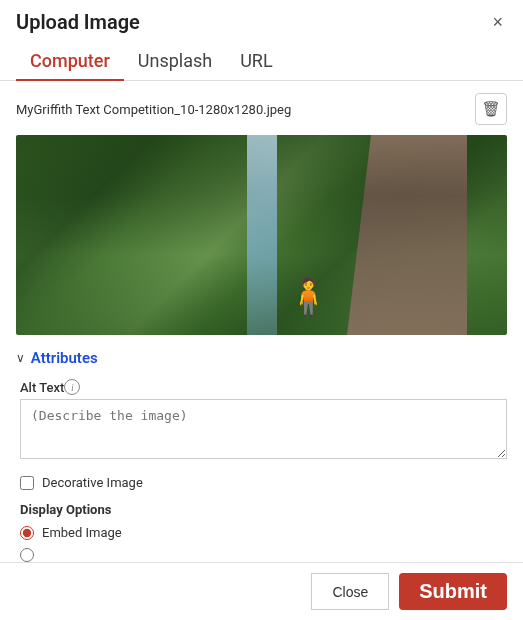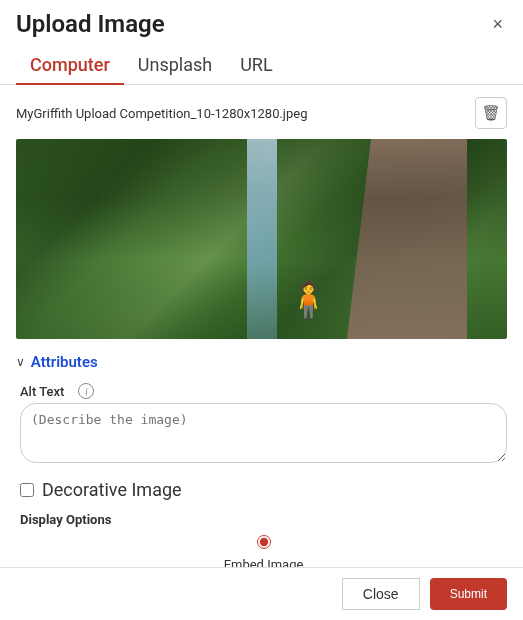--- a/index.html
+++ b/index.html
@@ -23,21 +23,21 @@
       box-shadow: 0 2px 20px rgba(0,0,0,0.2);
     }
     .modal-header {
       display: flex;
       align-items: center;
       justify-content: space-between;
       padding: 10px 16px 8px 16px;
       border-bottom: none;
     }
     .modal-title {
-      font-size: 24px;
+      font-size: 20px;
       font-weight: 600;
       color: #222;
     }
     .close-x {
       background: none;
       border: none;
       font-size: 18px;
       color: #555;
       cursor: pointer;
       line-height: 1;
@@ -168,77 +168,76 @@
       margin-bottom: 12px;
       padding-left: 4px;
     }
     .form-label {
       font-size: 13px;
       font-weight: 500;
       color: #333;
       margin-bottom: 4px;
       display: flex;
       align-items: center;
-      gap: 14px;
+      gap: 0;
     }
     .info-icon {
       display: inline-flex;
       align-items: center;
       justify-content: center;
       width: 16px;
       height: 16px;
       border-radius: 50%;
       border: 1px solid #888;
       color: #888;
       font-size: 10px;
       font-style: italic;
       font-family: serif;
       cursor: pointer;
     }
     .form-textarea {
       width: 100%;
       border: 1px solid #ccc;
-      border-radius: 16px;
+      border-radius: 0;
       padding: 8px 10px;
       font-size: 13px;
       color: #999;
       resize: vertical;
       min-height: 60px;
       outline: none;
     }
     .checkbox-row {
       display: flex;
       align-items: center;
       gap: 8px;
       margin-bottom: 12px;
       padding-left: 4px;
     }
     .checkbox-row input[type="checkbox"] {
       width: 14px;
       height: 14px;
       cursor: pointer;
     }
     .checkbox-label {
-      font-size: 18px;
+      font-size: 13px;
       color: #333;
     }
     .display-options-label {
       font-size: 13px;
       font-weight: 700;
       color: #333;
       margin-bottom: 8px;
       padding-left: 4px;
     }
     .radio-row {
       display: flex;
       align-items: center;
       gap: 8px;
       margin-bottom: 8px;
       padding-left: 4px;
-      flex-direction: column;
     }
     .radio-row input[type="radio"] {
       width: 14px;
       height: 14px;
       cursor: pointer;
       accent-color: #c0392b;
     }
     .radio-label {
       font-size: 13px;
       color: #333;
@@ -257,24 +256,24 @@
       padding: 7px 20px;
       font-size: 14px;
       cursor: pointer;
       color: #333;
     }
     .btn-submit {
       background: #c0392b;
       border: none;
       border-radius: 4px;
       padding: 7px 20px;
-      font-size: 12px;
+      font-size: 20px;
       cursor: pointer;
       color: #fff;
-      font-weight: 400;
+      font-weight: 700;
     }
   </style>
 </head>
 <body>
 
 <div class="modal">
 
   <div class="modal-header">
     <span class="modal-title">Upload Image</span>
     <button class="close-x">×</button>
@@ -288,21 +287,21 @@
       <span>Unsplash</span>
     </div>
     <div class="tab">
       <span>URL</span>
     </div>
   </div>
 
   <div class="modal-body">
 
     <div class="file-row">
-      <span class="file-name">MyGriffith Upload Competition_10-1280x1280.jpeg</span>
+      <span class="file-name">MyGriffith Text Competition_10-1280x1280.jpeg</span>
       <button class="delete-btn">
         <span>🗑</span>
       </button>
     </div>
 
     <div class="image-preview-box">
       <div class="waterfall"></div>
       <div class="cliff"></div>
       <div class="person">🧍</div>
     </div>

